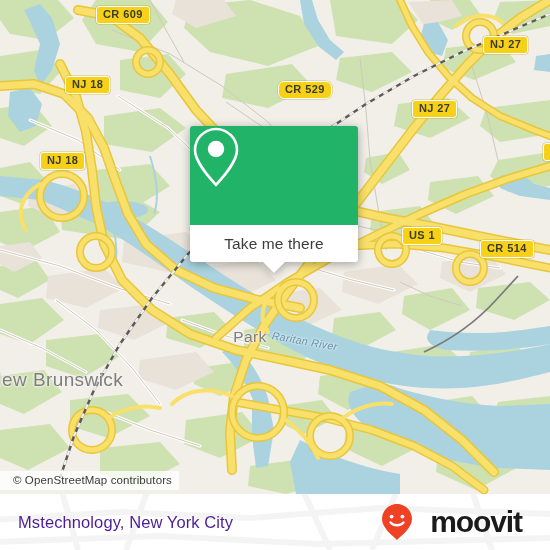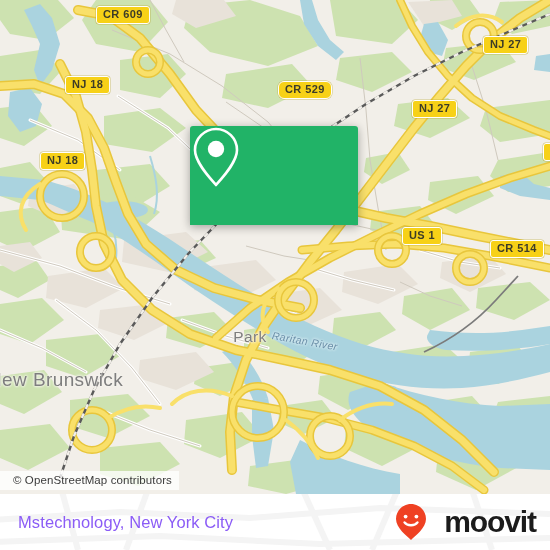--- a/index.html
+++ b/index.html
@@ -75,24 +75,24 @@
   }
 
   
   #bottombar {
     position: absolute; left: 0; top: 494px; width: 550px; height: 56px;
     background: #ffffff; overflow: hidden;
   }
   #bottombar-watermark { position: absolute; left: 0; top: 0; opacity: 1; }
   #bottom-title {
     position: absolute; left: 18px; top: 50%; transform: translateY(-50%);
-    font-size: 16.5px; color: #8b5cf6; letter-spacing: .1px; white-space: nowrap;
+    font-size: 16.5px; color: #4c1d95; letter-spacing: .1px; white-space: nowrap;
   }
   #brand {
-    position: absolute; right: 14px; top: 50%; transform: translateY(-50%);
+    position: absolute; right: 28px; top: 50%; transform: translateY(-50%);
     display: flex; align-items: center; gap: 17px;
   }
   #brand-word {
     font-size: 30px; font-weight: bold; color: #1b1b1b;
     letter-spacing: -1.1px; line-height: 1;
   }
 </style>
 </head>
 <body>
 
@@ -329,30 +329,34 @@
     <div class="place-label" id="label-river">Raritan River</div>
 
     <div class="shield" style="left:68px;  top:6px;">CR 609</div>
     <div class="shield" style="left:455px; top:36px;">NJ 27</div>
     <div class="shield" style="left:37px;  top:76px;">NJ 18</div>
     <div class="shield" style="left:250px; top:81px;border-radius:6px;">CR 529</div>
     <div class="shield" style="left:384px; top:100px;">NJ 27</div>
     <div class="shield" style="left:515px; top:143px;">US 1</div>
     <div class="shield" style="left:12px;  top:152px;">NJ 18</div>
     <div class="shield" style="left:374px; top:227px;">US 1</div>
-    <div class="shield" style="left:462px; top:240px;">CR 514</div>
+    <div class="shield" style="left:452px; top:240px;">CR 514</div>
 
     <div id="attribution">© OpenStreetMap contributors</div>
 
     <div id="popup">
       <div id="popup-head">
         <svg width="52" height="62" viewBox="0 0 52 62">
           <path d="M26,3 C 14.4,3 5,12.4 5,24 C 5,36.5 20,52 26,59 C 32,52 47,36.5 47,24 C 47,12.4 37.6,3 26,3 Z" fill="none" stroke="#ffffff" stroke-width="2.6" stroke-linejoin="round"></path>
           <circle cx="26" cy="23" r="8.2" fill="#ffffff"></circle>
         </svg>
+      </div>
+      <div id="popup-body">
+        <span id="popup-label">Take me there</span>
+        <span id="popup-tail"></span>
       </div>
     </div>
   </div>
 
   <div id="bottombar">
     <svg id="bottombar-watermark" width="550" height="56" viewBox="0 0 550 56">
       <g stroke="#f4f4f4" stroke-width="6" fill="none">
         <path d="M-10,26 L120,18 L250,24 L380,14 L550,20"></path>
         <path d="M60,-10 L78,56"></path>
         <path d="M150,-10 L126,56"></path>

